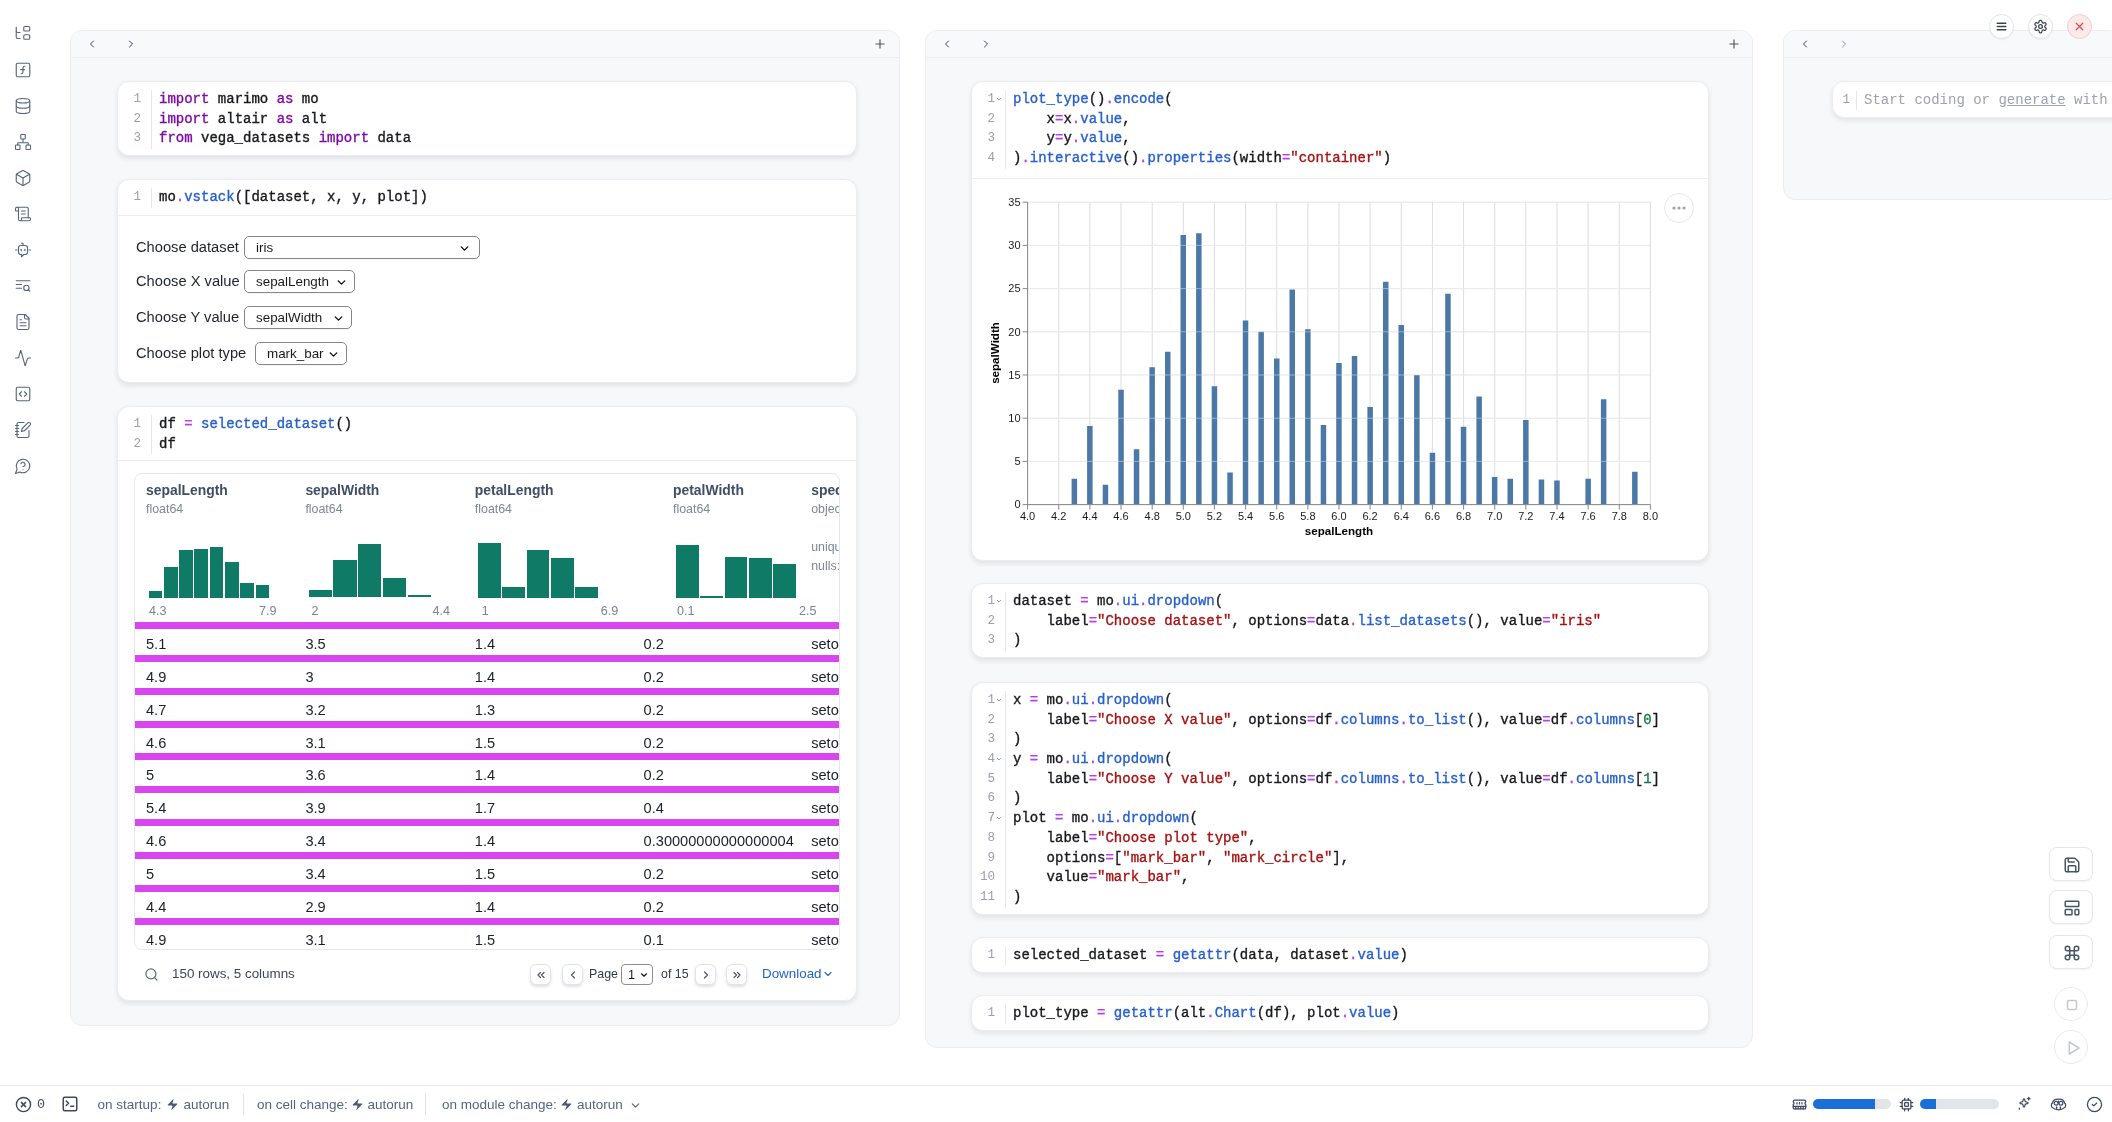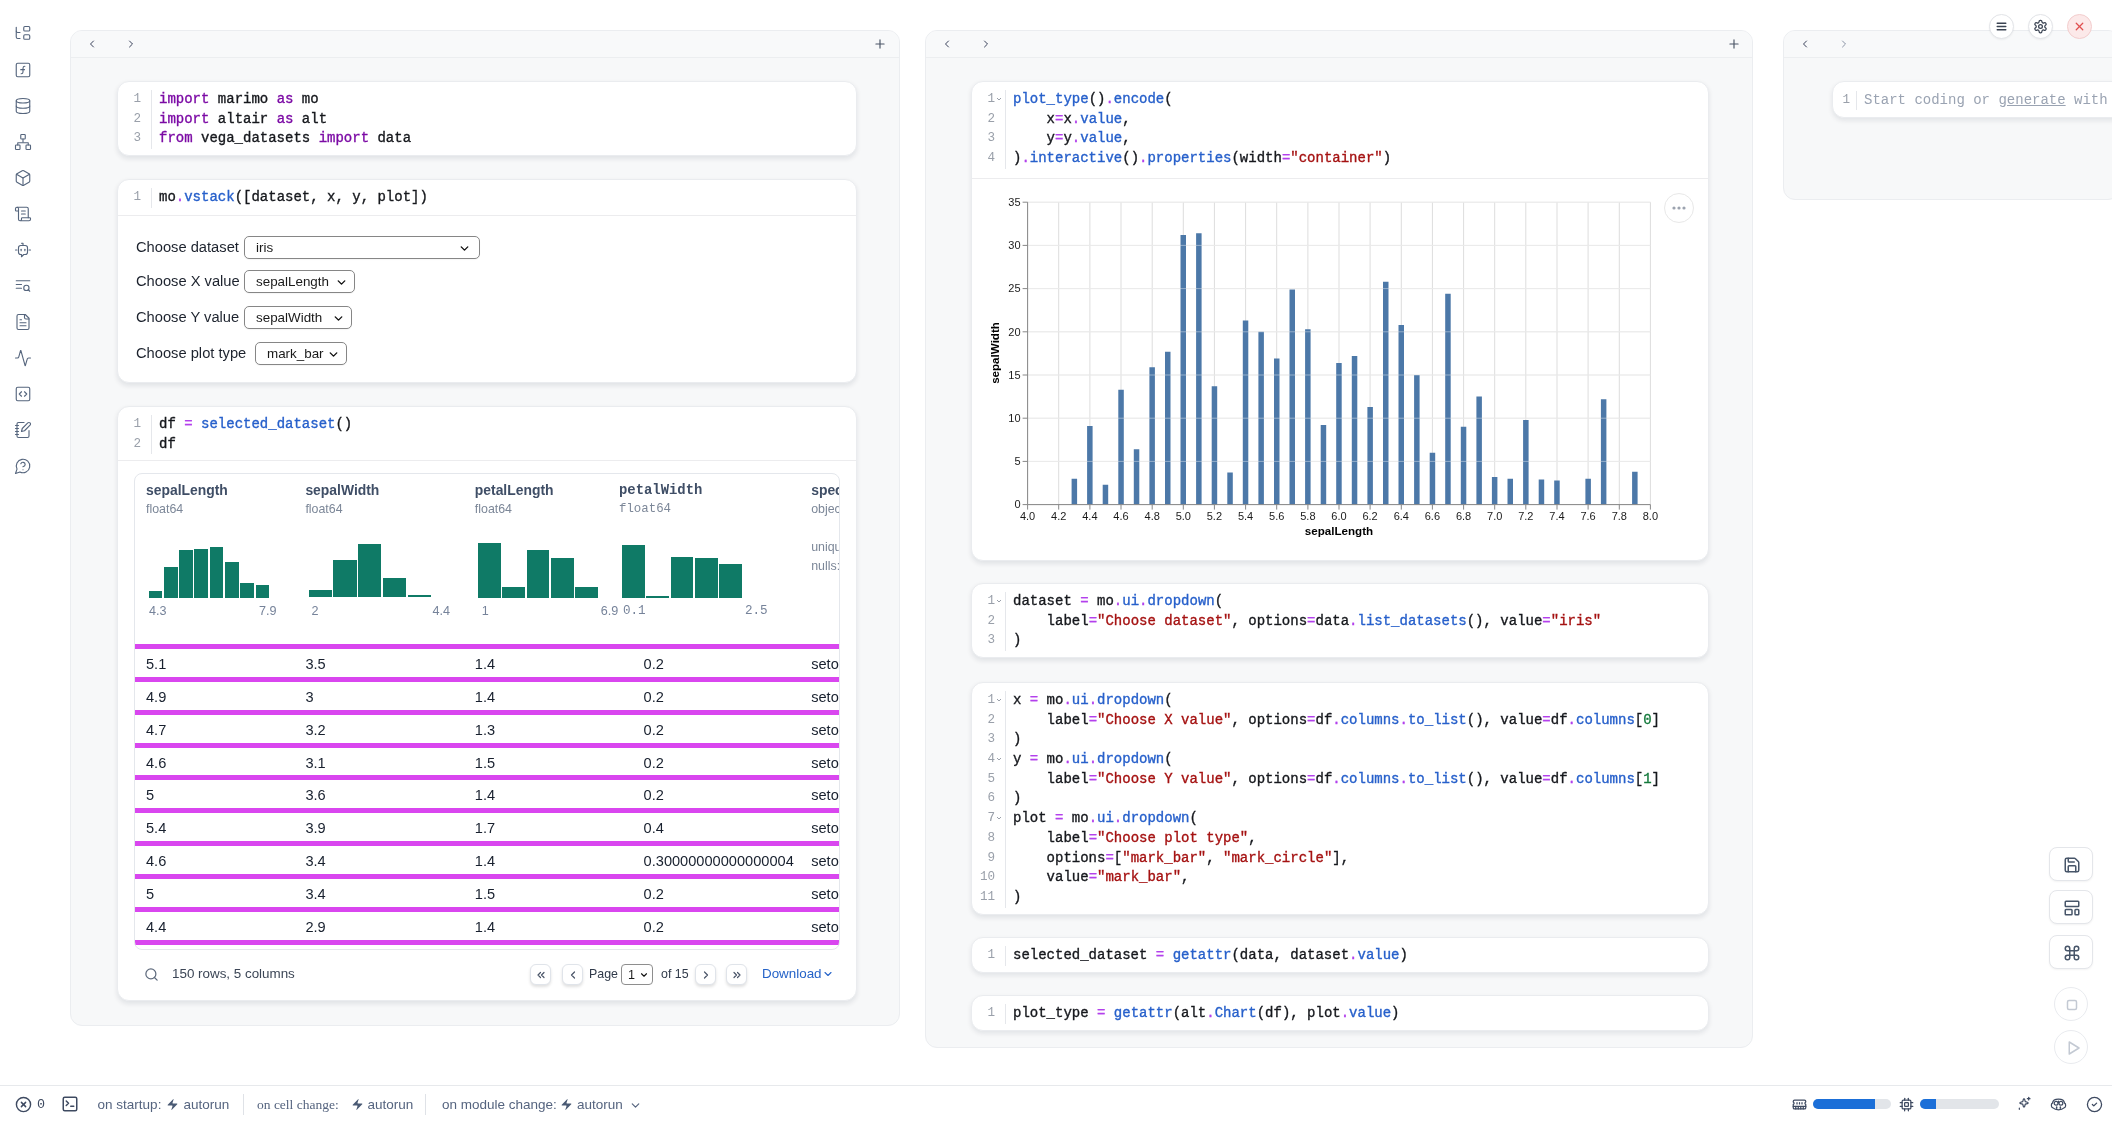--- a/index.html
+++ b/index.html
@@ -29,22 +29,22 @@
   .arrow { stroke:#39415a; stroke-width:2; fill:none; stroke-linecap:round; stroke-linejoin:round; }
   .sel { height:23px; border:1px solid #868686; border-radius:5px; background:#fff;
     font-size:13.4px; color:#1a1a1a; line-height:21px; box-shadow:0 1px 1px rgba(0,0,0,.04); }
   .sel span { padding-left:11px; }
   .hcol { position:absolute; top:0; height:100%; }
   .hname { font-size:13.9px; font-weight:bold; color:#3f4e66; position:absolute; top:8px; }
   .htype { font-size:12.4px; color:#7c8798; position:absolute; top:28px; }
   .hist { position:absolute; display:flex; align-items:flex-end; gap:1.6px; }
   .hist div { background:#0f7a66; }
   .hmin,.hmax { position:absolute; top:130px; font-size:12.6px; color:#76839a; }
-  .trow { position:absolute; left:0; width:100%; height:32.85px; border-top:5px solid #d946ef;
-    font-size:14.6px; color:#18202e;margin-top:22px; }
+  .trow { position:absolute; left:0; width:100%; height:32.85px; border-top:7px solid #d946ef;
+    font-size:14.6px; color:#18202e; }
   .trow span { position:absolute; top:7px; }
   .pgbtn { position:absolute; top:0; width:21px; height:21px; border:1px solid #e0e4ea; border-radius:6px;
     background:#fff; box-shadow:0 2px 3px rgba(0,0,0,.12); }
   .pgbtn svg { position:absolute; left:4px; top:4px; }
   .sbt { position:absolute; top:11px; font-size:13.5px; color:#55647f;text-align:right; }
   .sbsep { position:absolute; top:8px; width:1px; height:21px; background:#dfe2e7; }
   .zap { position:absolute; top:12px; fill:#4a5a74; stroke:none; }
 </style>
 </head>
 <body>
@@ -235,21 +235,21 @@
         <div class="hist" style="left:3.3px; top:68.7px; height:54.9px;">
           <div style="width:22.7px;height:54.9px"></div>
             <div style="width:22.7px;height:10.8px"></div>
           <div style="width:22.7px;height:47.6px"></div>
             <div style="width:22.7px;height:39.9px"></div>
           <div style="width:22.7px;height:10.8px"></div>
         </div>
         <span class="hmin" style="left:7px;">1</span>
           <span class="hmax" style="left:126px;">6.9</span>
       </div>
-      <div class="hcol" style="left:484px; width:158px;font-family:Liberation Mono, monospace;">
+      <div class="hcol" style="left:538px; width:158px;">
         <span class="hname">petalWidth</span>
           <span class="htype">float64</span>
         <div class="hist" style="left:3.2px; top:70.7px; height:52.9px;">
           <div style="width:22.7px;height:52.9px"></div>
             <div style="width:22.7px;height:1.9px"></div>
           <div style="width:22.7px;height:41px"></div>
             <div style="width:22.7px;height:39.8px"></div>
           <div style="width:22.7px;height:33.4px"></div>
         </div>
         <span class="hmin" style="left:4px;">0.1</span>
@@ -569,21 +569,21 @@
       <rect x="3" y="3" width="18" height="18" rx="2"></rect>
       <path d="m7 8 3 3-3 3"></path>
       <path d="M13 15h4"></path>
     </svg>
   <span class="sbt" style="left:97.6px;">on startup:</span>
   <svg class="zap" style="left:166px;" width="13" height="13" viewBox="0 0 24 24">
       <path d="M4 14a1 1 0 0 1-.78-1.63l9.9-10.2a.5.5 0 0 1 .86.46l-1.92 6.02A1 1 0 0 0 13 10h7a1 1 0 0 1 .78 1.63l-9.9 10.2a.5.5 0 0 1-.86-.46l1.92-6.02A1 1 0 0 0 11 14z"></path>
     </svg>
   <span class="sbt" style="left:183.6px;">autorun</span>
   <div class="sbsep" style="left:242.5px;"></div>
-  <span class="sbt" style="left:257px;font-family:Liberation Serif, serif;">on cell change:</span>
+  <span class="sbt" style="left:257px;">on cell change:</span>
   <svg class="zap" style="left:350.5px;" width="13" height="13" viewBox="0 0 24 24">
       <path d="M4 14a1 1 0 0 1-.78-1.63l9.9-10.2a.5.5 0 0 1 .86.46l-1.92 6.02A1 1 0 0 0 13 10h7a1 1 0 0 1 .78 1.63l-9.9 10.2a.5.5 0 0 1-.86-.46l1.92-6.02A1 1 0 0 0 11 14z"></path>
     </svg>
   <span class="sbt" style="left:367.4px;">autorun</span>
   <div class="sbsep" style="left:425px;"></div>
   <span class="sbt" style="left:442px;">on module change:</span>
   <svg class="zap" style="left:560px;" width="13" height="13" viewBox="0 0 24 24">
       <path d="M4 14a1 1 0 0 1-.78-1.63l9.9-10.2a.5.5 0 0 1 .86.46l-1.92 6.02A1 1 0 0 0 13 10h7a1 1 0 0 1 .78 1.63l-9.9 10.2a.5.5 0 0 1-.86-.46l1.92-6.02A1 1 0 0 0 11 14z"></path>
     </svg>
   <span class="sbt" style="left:577px;">autorun</span>

